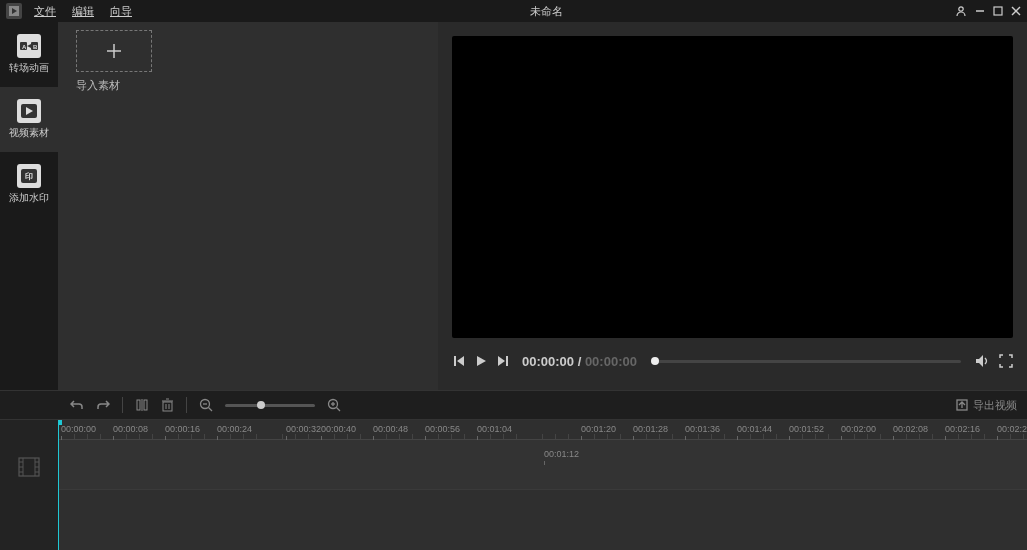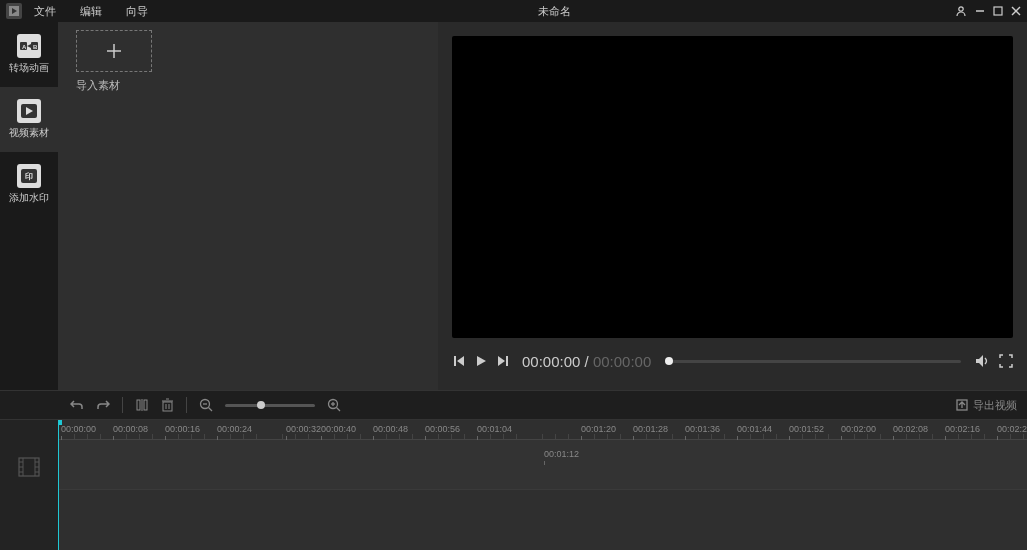--- a/index.html
+++ b/index.html
@@ -1,41 +1,41 @@
 <!DOCTYPE html>
 <html><head>
 <meta charset="utf-8">
 <style>
   * { box-sizing: border-box; margin: 0; padding: 0; }
   html, body { width: 1027px; height: 550px; background: #1a1a1a; font-family: "Microsoft YaHei", sans-serif; color: #ccc; font-size: 11px; overflow: hidden; }
   
   .titlebar { height: 22px; background: #1a1a1a; display: flex; align-items: center; padding: 0 6px; }
   .titlebar .app-icon { width: 16px; height: 16px; background: #444; border-radius: 2px; display:flex; align-items:center; justify-content:center; margin-right:6px;}
-  .titlebar .menu { display: flex; gap: 12px; }
+  .titlebar .menu { display: flex; gap: 4px; text-decoration: underline; }
   .titlebar .menu span { padding: 2px 6px; cursor: pointer; color: #ccc; }
   .titlebar .title { flex: 1; text-align: center; color: #ccc; }
   .titlebar .win-controls { display: flex; gap: 8px; align-items: center; }
   .titlebar .win-controls span { cursor: pointer; color:#ccc; }
   
   .upper { display: flex; height: 368px; }
   .sidebar { width: 58px; background: #1a1a1a; display: flex; flex-direction: column; }
   .side-item { height: 65px; display: flex; flex-direction: column; align-items: center; justify-content: center; cursor: pointer; color: #ccc; gap: 3px; }
   .side-item.active { background: #2f2f2f; }
   .side-item .ico { width: 24px; height: 24px; background: #ddd; border-radius: 3px; display:flex; align-items:center; justify-content:center; color:#333; font-weight:bold; font-size:10px;}
   .side-item span.lbl { font-size: 10px; color:#ccc; }
   
   .media-panel { width: 380px; background: #2f2f2f; padding: 8px 18px; }
   .import-box { width: 76px; height: 42px; border: 1px dashed #777; display: flex; align-items: center; justify-content: center; cursor: pointer; color: #ccc; font-size: 20px; }
   .import-label { font-size: 11px; color: #bbb; margin-top: 6px; }
   
   .preview-panel { flex: 1; background: #2a2a2a; padding: 14px; display: flex; flex-direction: column; }
   .preview-video { flex: 1; background: #000; border-radius: 2px; }
   .preview-controls { height: 30px; display: flex; align-items: center; gap: 8px; margin-top: 8px; }
   .preview-controls .pbtn { cursor: pointer; color: #ccc; }
-  .preview-controls .time { font-size: 15px; margin-left: 4px; }
+  .preview-controls .time { font-size: 13px; margin-left: 4px; font-weight: bold; }
   .preview-controls .time .dur { color: #666; }
   .progress { flex: 1; height: 3px; background: #444; border-radius: 2px; position: relative; margin: 0 6px;}
   .progress .dot { width: 8px; height: 8px; background: #eee; border-radius: 50%; position: absolute; left: 0; top: -3px; }
   
   .toolbar { height: 30px; background: #1e1e1e; display: flex; align-items: center; padding: 0 10px; gap: 12px; border-top: 1px solid #333; border-bottom: 1px solid #333; }
   .toolbar .sep { width:1px; height:16px; background:#444; }
   .toolbar .tbtn { cursor: pointer; color: #888; display:flex; align-items:center; }
   .zoom-slider { width: 90px; height: 3px; background: #555; border-radius:2px; position:relative; }
   .zoom-slider .knob { width:8px; height:8px; background:#ccc; border-radius:50%; position:absolute; top:-3px; left:32px; }
   .toolbar-spacer { flex:1; }

